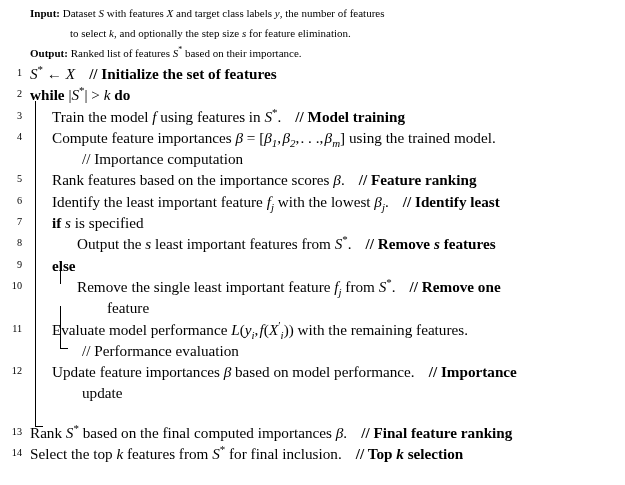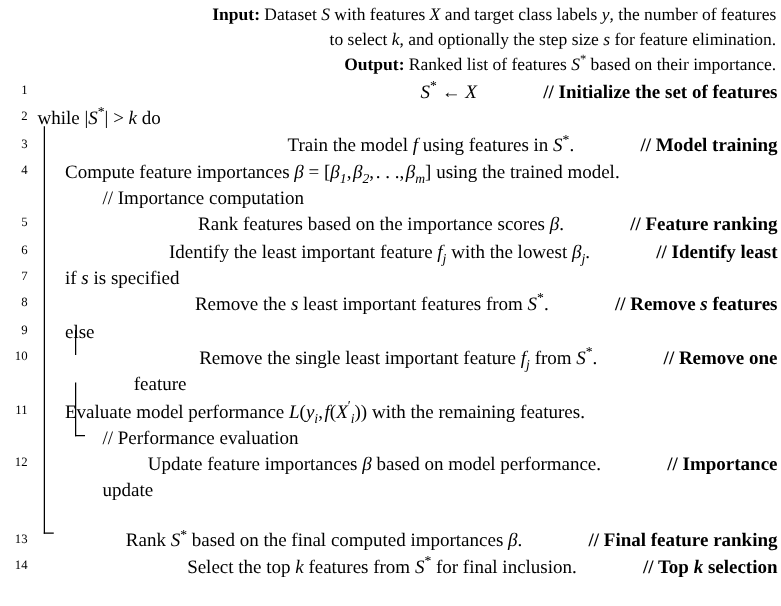--- a/index.html
+++ b/index.html
@@ -19,26 +19,25 @@
     position: relative;
     width: 625px;
     height: 485px;
     box-sizing: border-box;
     padding: 0;
   }
 
   
   .hdr {
     position: relative;
-    font-size: 14px;
+    font-size: 11px;
     line-height: 20px;
     padding-left: 30px;
     padding-right: 4px;
     padding-top: 3px;
-    text-align: right;
   }
   .hdr-row {
     display: block;
     text-indent: -0px;
   }
   .hdr-lbl {
     font-weight: bold;
   }
   .hdr-cont {
     display: block;
@@ -73,28 +72,27 @@
   .ind0 { padding-left: 0px; }
   .ind1 { padding-left: 22px; }
   .ind2 { padding-left: 47px; }
 
   
   .cont1 { padding-left: 30px; }
 
   .row {
     display: flex;
     align-items: baseline;
-    justify-content: flex-end;
+    justify-content: flex-start;
     width: 100%;
-    gap: 39px;
   }
   .stmt { white-space: nowrap; }
   .cmt  { white-space: nowrap; padding-left: 14px; font-weight: bold; }
 
-  .kw { font-weight: normal; }
+  .kw { font-weight: bold; }
 
   
   i.m { font-style: italic; }
   .sup { font-size: 0.72em; vertical-align: super; line-height: 0; }
   .sub { font-size: 0.72em; vertical-align: sub; line-height: 0; font-style: italic; }
 
   
   .vrule {
     position: absolute;
     border-left: 1.1px solid #000;
@@ -241,21 +239,21 @@
           <span>is specified</span>
         </span>
       </span>
     </div>
 
     <div class="line">
       <span class="lineno">8</span>
       <span class="body-text ind2">
         <span class="row">
           <span class="stmt">
-            <span>Remove the</span>
+            <span>Output the</span>
             <i class="m">s</i>
             <span>least important features from</span>
             <i class="m">S</i><span class="sup">*</span><span>.</span>
           </span>
           <span class="cmt">
             <span>// Remove</span>
             <i class="m">s</i>
             <span>features</span>
           </span>
         </span>

